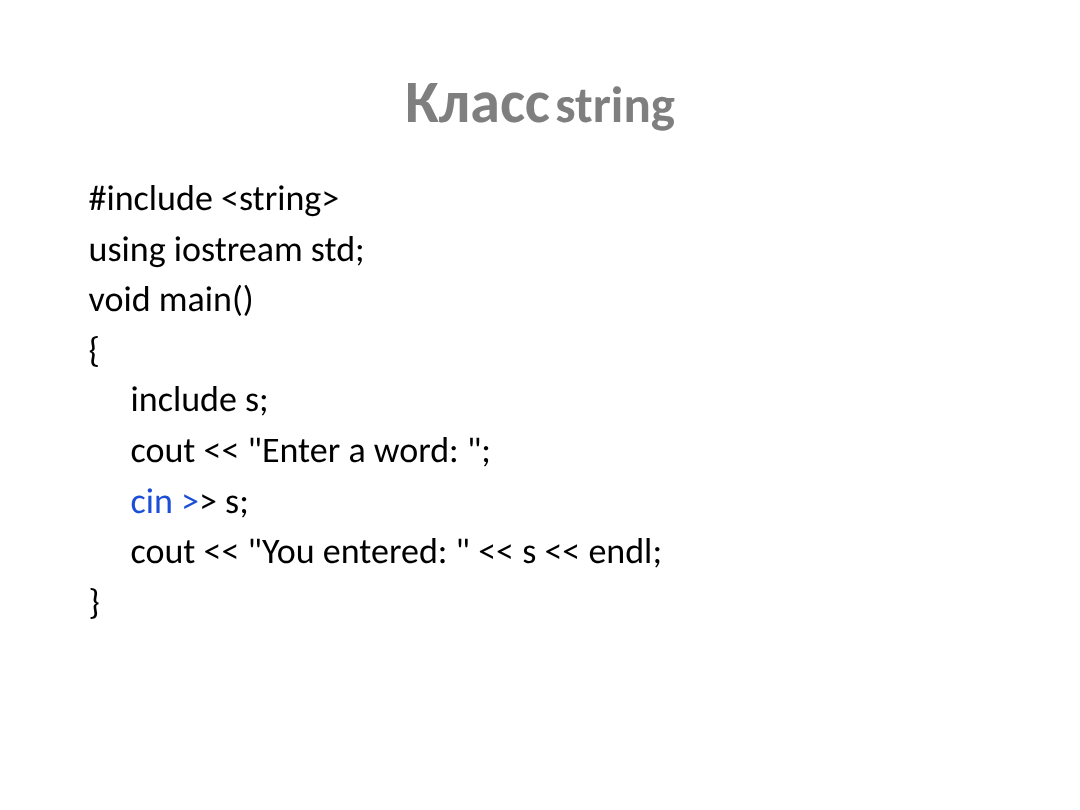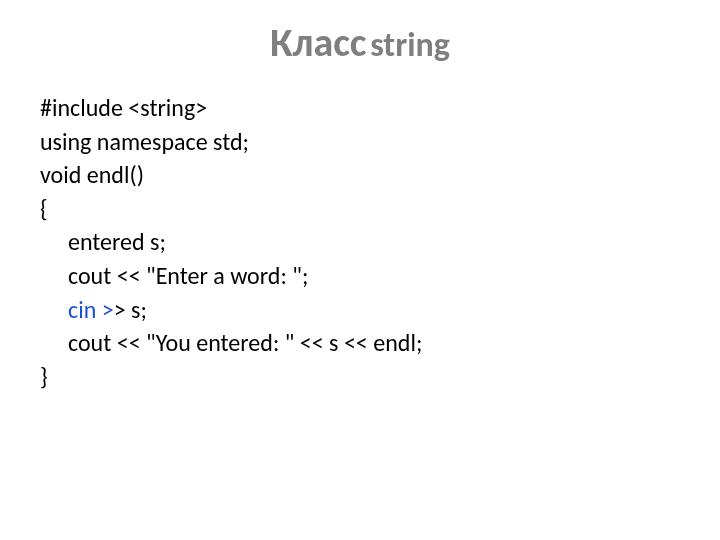--- a/index.html
+++ b/index.html
@@ -18,29 +18,30 @@
       width: 100%;
       height: 100%;
       padding: 0;
     }
     .title {
       text-align: center;
       color: #7f7f7f;
       font-weight: bold;
       padding-top: 18px;
       padding-bottom: 18px;
+      margin-top: 25px;
     }
     .title-big {
       font-size: 40px;
     }
     .title-small {
       font-size: 34px;
     }
     .code-block {
-      padding-left: 40px;
+      padding-left: 59px;
       padding-top: 6px;
       font-size: 24px;
       line-height: 1.4;
       color: #000000;
     }
     .code-line {
       white-space: pre;
     }
     .indent {
       padding-left: 28px;
@@ -53,22 +54,22 @@
 <body>
 
 <div class="slide">
   <div class="title">
     <span class="title-big">Класс</span>
     <span> </span>
     <span class="title-small">string</span>
   </div>
   <div class="code-block">
     <div class="code-line">#include &lt;string&gt;</div>
-    <div class="code-line">using namespace std;</div>
-    <div class="code-line">void endl()</div>
+    <div class="code-line">using iostream std;</div>
+    <div class="code-line">void main()</div>
     <div class="code-line">{</div>
-    <div class="code-line indent">entered s;</div>
+    <div class="code-line indent">include s;</div>
     <div class="code-line indent">cout &lt;&lt; "Enter a word: ";</div>
     <div class="code-line indent"><span class="highlight">cin &gt;</span><span>&gt; s;</span></div>
     <div class="code-line indent">cout &lt;&lt; "You entered: " &lt;&lt; s &lt;&lt; endl;</div>
     <div class="code-line">}</div>
   </div>
 </div>
 
 </body></html>

